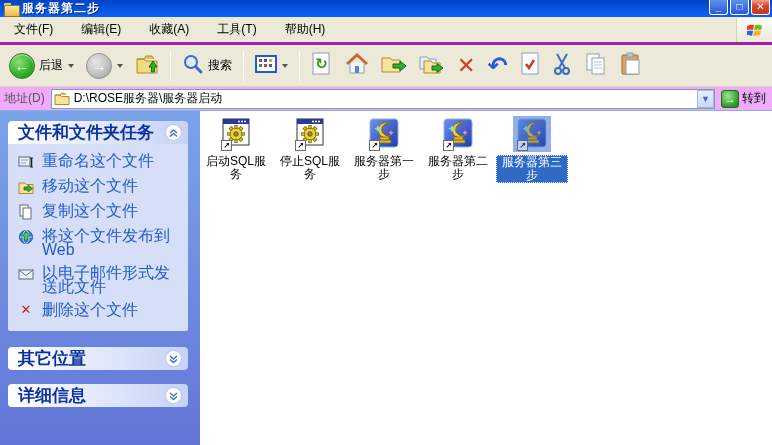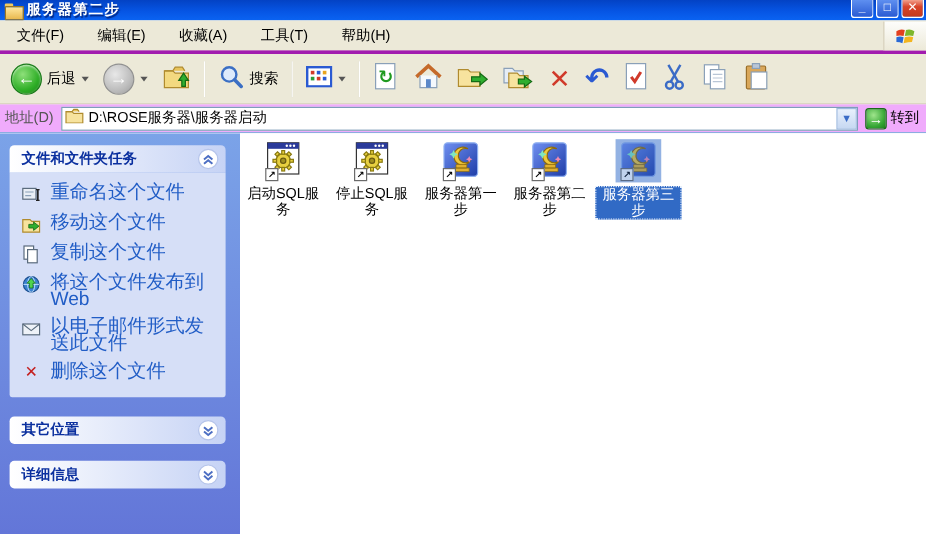--- a/index.html
+++ b/index.html
@@ -54,21 +54,21 @@
   .circle-fwd  { background:radial-gradient(circle at 9px 8px,#e8e8e8,#bdbdbd 60%,#9a9a9a); border:1px solid #909090; }
   .arrow-glyph { color:#fff; font-weight:bold; font-size:15px; line-height:1; }
 
   
   .addressbar {
     height:24px; flex:0 0 24px; background:#f0abfc; display:flex; align-items:center;
     padding:1px 2px; gap:4px; border-bottom:1px solid #8cade0;
   }
   .addr-label { color:#555; padding:0 2px; white-space:nowrap; }
   .addr-input {
-    flex:1; height:20px; background:#fff; border:1px solid #7f9db9; display:flex; padding-left:2px;
+    flex:1; height:20px; background:#fff; border:1px solid #7f9db9; display:flex; align-items:center; padding-left:2px;
   }
   .addr-text { margin-left:4px; color:#000; white-space:nowrap; overflow:hidden; }
   .addr-dd {
     margin-left:auto; width:17px; height:18px; background:linear-gradient(#e8f0fc,#c6d8f2);
     border:1px solid #9db9e0; display:flex; align-items:center; justify-content:center; color:#3a6bc6; font-size:9px; cursor:pointer;
   }
   .go-btn { display:flex; align-items:center; gap:3px; padding:0 4px 0 2px; cursor:pointer; white-space:nowrap; }
   .go-icon {
     width:18px; height:18px; border-radius:3px; border:1px solid #1a6b1a;
     background:radial-gradient(circle at 6px 5px,#9fe58c,#33a433 65%,#1d7f1d);
@@ -81,21 +81,21 @@
     width:200px; flex:0 0 200px; background:linear-gradient(to bottom,#7ba3e8,#6376d8);
     padding:10px 12px 0 8px; overflow:hidden;
   }
   .panel { margin-bottom:14px; }
   .panel-header {
     height:23px; border-radius:4px 4px 0 0;
     background:linear-gradient(to right,#ffffff,#c6d3f5);
     display:flex; align-items:center; padding:0 6px 0 10px; cursor:pointer;
   }
   .panel.collapsed .panel-header { border-radius:4px; }
-  .panel-title { font-weight:bold; color:#0b309f; font-size:12px;font-family:Liberation Mono, monospace; }
+  .panel-title { font-weight:bold; color:#0b309f; font-size:17px;font-family:Liberation Mono, monospace; }
   .chev { margin-left:auto; width:17px; height:17px; border-radius:50%; background:#fff; border:1px solid #b5c4ea;
           display:flex; align-items:center; justify-content:center; }
   .panel-body {
     background:#d6dff7; border-radius:0 0 2px 2px; padding:10px 6px 12px 10px;
   }
   .task-item { display:flex; align-items:flex-start; gap:8px; margin-bottom:9px; cursor:pointer; }
   .task-item:last-child { margin-bottom:0; }
   .task-icon { width:16px; height:16px; flex:0 0 16px; }
   .task-label { color:#215dc6; font-size:16px; line-height:14px; }
 

